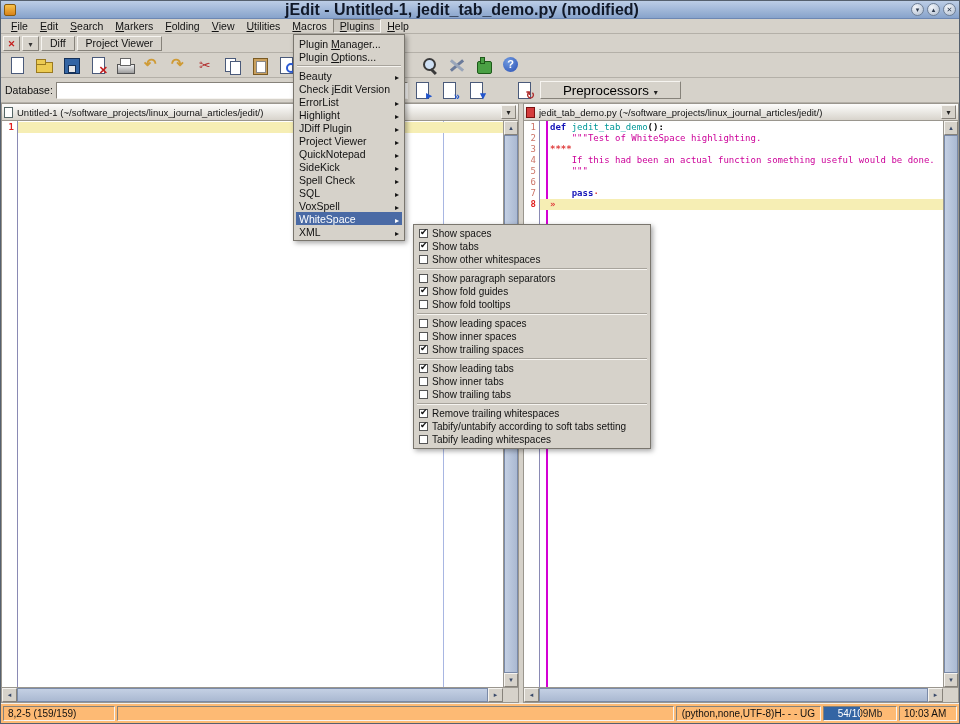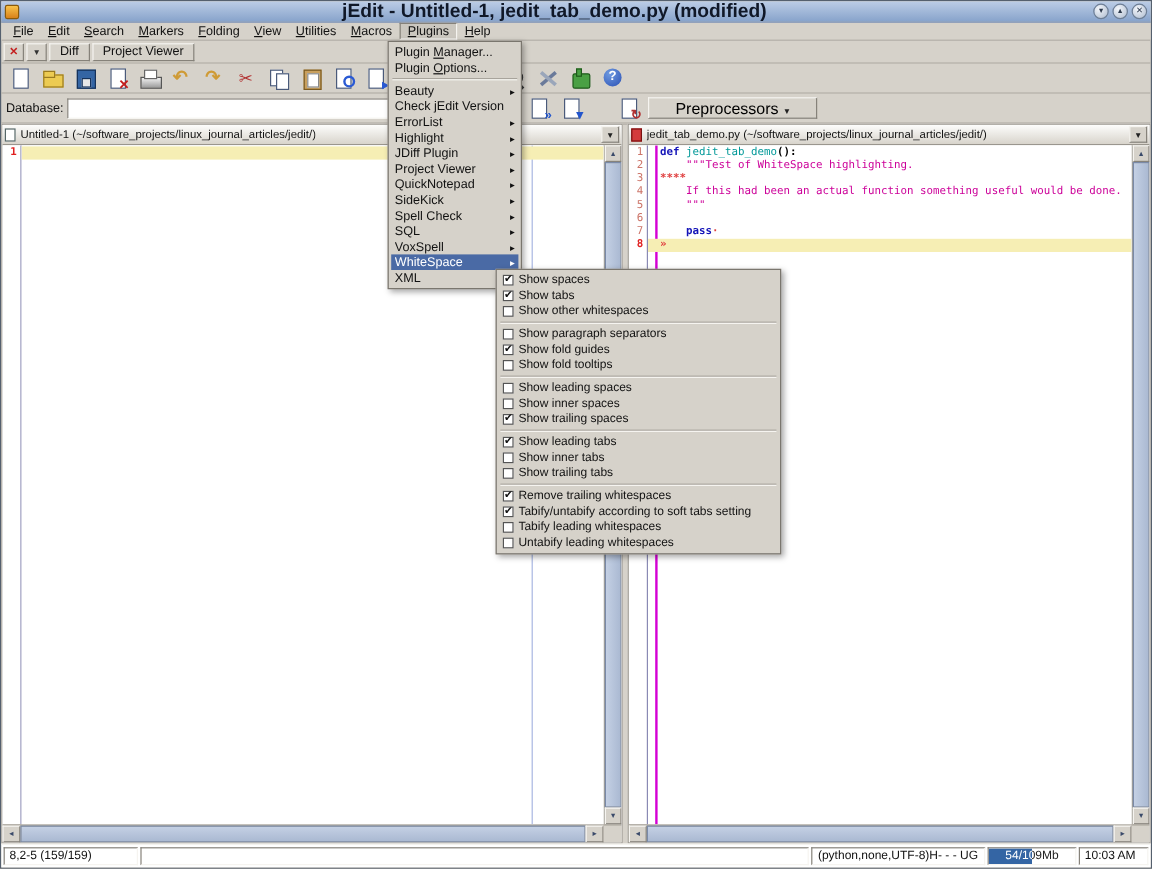--- a/index.html
+++ b/index.html
@@ -103,35 +103,35 @@
 .vscroll{width:15px;flex:none;background:#cdc9c1;border-left:1px solid #9a968e;display:flex;flex-direction:column}
 .sc-btn{flex:none;width:100%;height:14px;background:#d6d2ca;border:1px solid;border-color:#f6f4f0 #86827a #86827a #f6f4f0;display:flex;align-items:center;justify-content:center;font-size:7px;color:#3a4a6a}
 .sc-up::before{content:"▴"}.sc-dn::before{content:"▾"}.sc-lf::before{content:"◂"}.sc-rt::before{content:"▸"}
 .vs-thumb{flex:1;background:linear-gradient(90deg,#c4d0e4,#aab9d2);border:1px solid #7a8aa8}
 .hscroll{height:15px;flex:none;display:flex;background:#cdc9c1;border-top:1px solid #9a968e}
 .hscroll .sc-btn{width:15px;height:100%}
 .hs-thumb{flex:1;background:linear-gradient(#c4d0e4,#aab9d2);border:1px solid #7a8aa8}
 .hs-corner{width:15px;flex:none;background:#d6d2ca}
 
 
-.statusbar{position:absolute;left:0;right:0;bottom:0;height:20px;background:#ffffff;border-top:1px solid #f2f0ec;display:flex;gap:2px;padding:2px;font-size:10px}
+.statusbar{position:absolute;left:0;right:0;bottom:0;height:20px;background:#fdba74;border-top:1px solid #f2f0ec;display:flex;gap:2px;padding:2px;font-size:10px}
 .sb-box{border:1px solid;border-color:#86827a #f6f4f0 #f6f4f0 #86827a;display:flex;align-items:center;padding:0 4px;white-space:nowrap}
 .sb-caret{width:112px}
 .sb-msg{flex:1}
 .sb-mode{padding:0 5px}
 .sb-mem{width:74px;position:relative;padding:0;overflow:hidden}
 .mem-txt{position:absolute;left:0;top:0;width:72px;height:100%;display:flex;align-items:center;justify-content:center}
 .mem-base{color:#222}
 .mem-fill{position:absolute;left:0;top:0;bottom:0;width:50%;overflow:hidden;background:#3465a4}
 .mem-white{color:#fff}
 .sb-time{width:58px;justify-content:flex-start}
 
 
 .menu{position:absolute;background:#d6d2ca;border:1px solid #7a766e;box-shadow:2px 2px 5px rgba(0,0,0,.35);padding:2px;z-index:50}
-.plugins-menu{left:322px;top:33px;width:112px;font-size:10.5px}
+.plugins-menu{left:292px;top:33px;width:112px;font-size:10.5px}
 .ws-menu{left:412px;top:223px;width:238px;font-size:10px}
 .menu-item{height:13px;display:flex;align-items:center;gap:4px;padding:0 3px;white-space:nowrap}
 .menu-item .mlabel{flex:1;overflow:hidden}
 .menu-item.hl{background:#4a6aa5;color:#fff}
 .msub{flex:none}
 .msub::before{content:"▸";font-size:8px}
 .menu-sep{height:2px;margin:2px 1px;border-top:1px solid #a8a49c;border-bottom:1px solid #f6f4f0}
 .mcheck{flex:none;width:9px;height:9px;background:#fff;border:1px solid #555;font-size:9px;line-height:7px;text-align:center;color:#111;position:relative}
 .mcheck.on::before{content:"✔";position:absolute;left:0;top:-1px}
 </style>
@@ -477,19 +477,15 @@
         <span class="mlabel">Remove trailing whitespaces</span>
       </div>
       <div class="menu-item">
         <span class="mcheck on"></span>
         <span class="mlabel">Tabify/untabify according to soft tabs setting</span>
       </div>
       <div class="menu-item">
         <span class="mcheck"></span>
         <span class="mlabel">Tabify leading whitespaces</span>
       </div>
-      <div class="menu-item">
-        <span class="mcheck"></span>
-        <span class="mlabel">Untabify leading whitespaces</span>
-      </div>
     </div>
 
 </div>
 
 </body></html>

